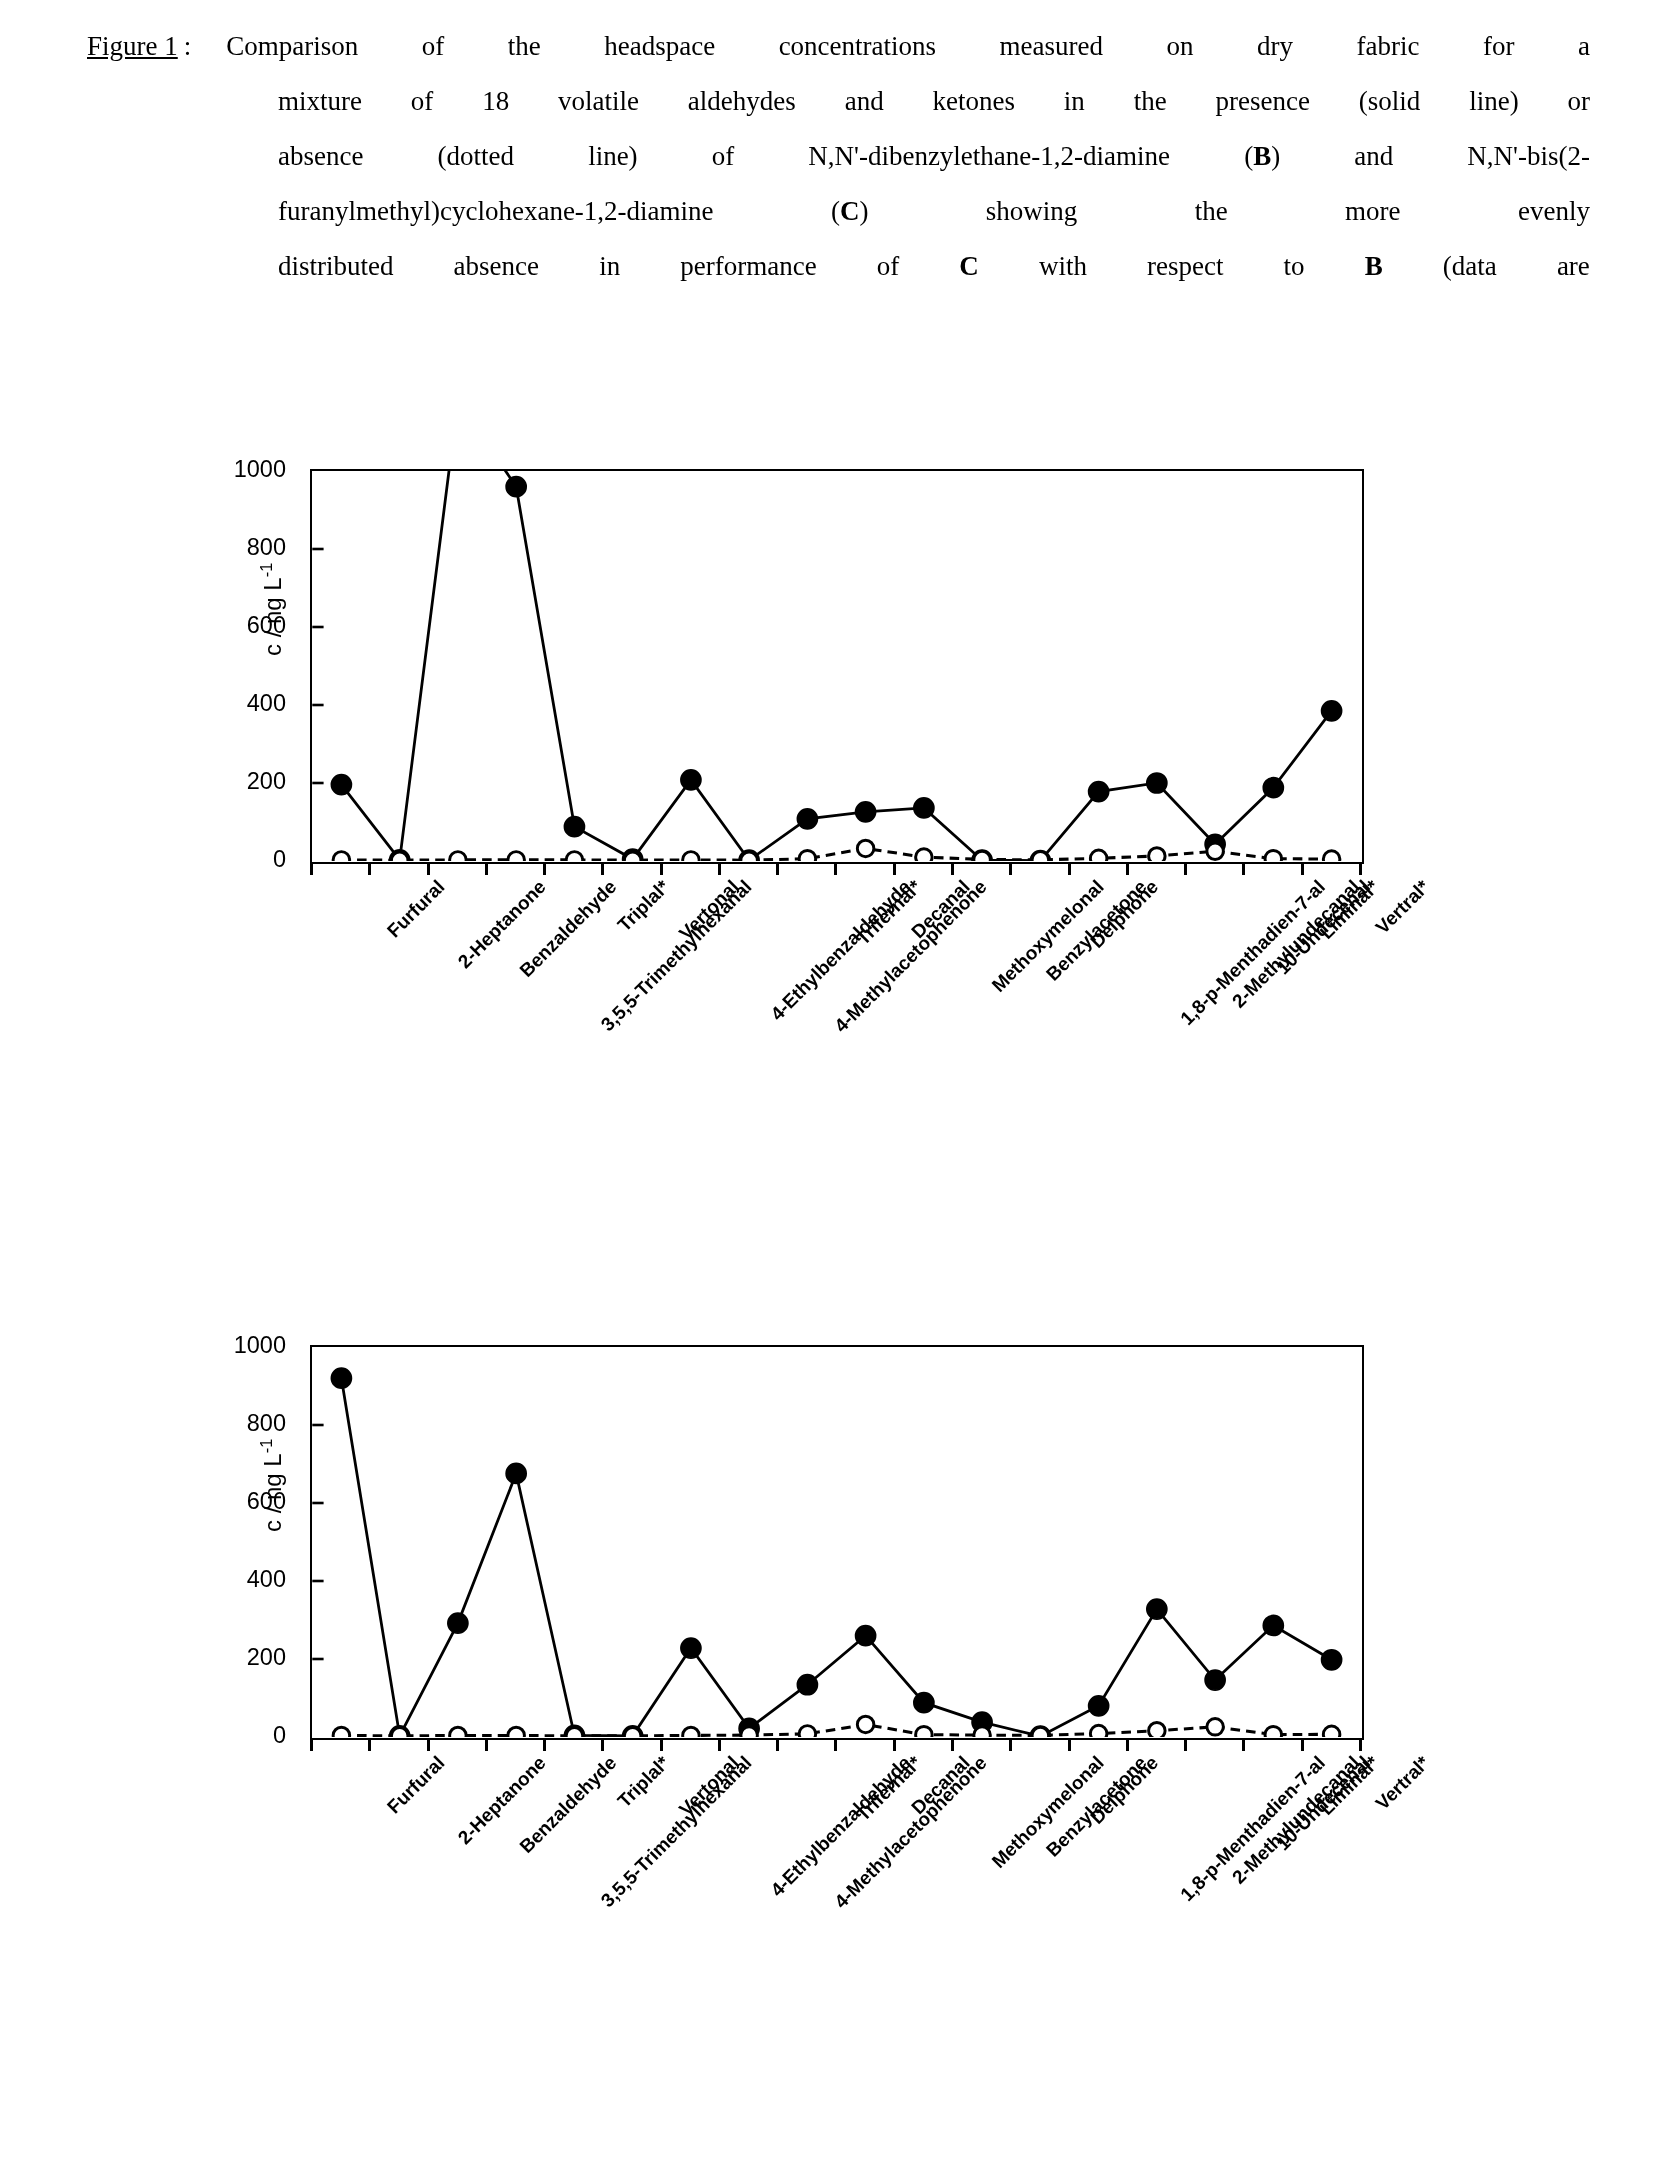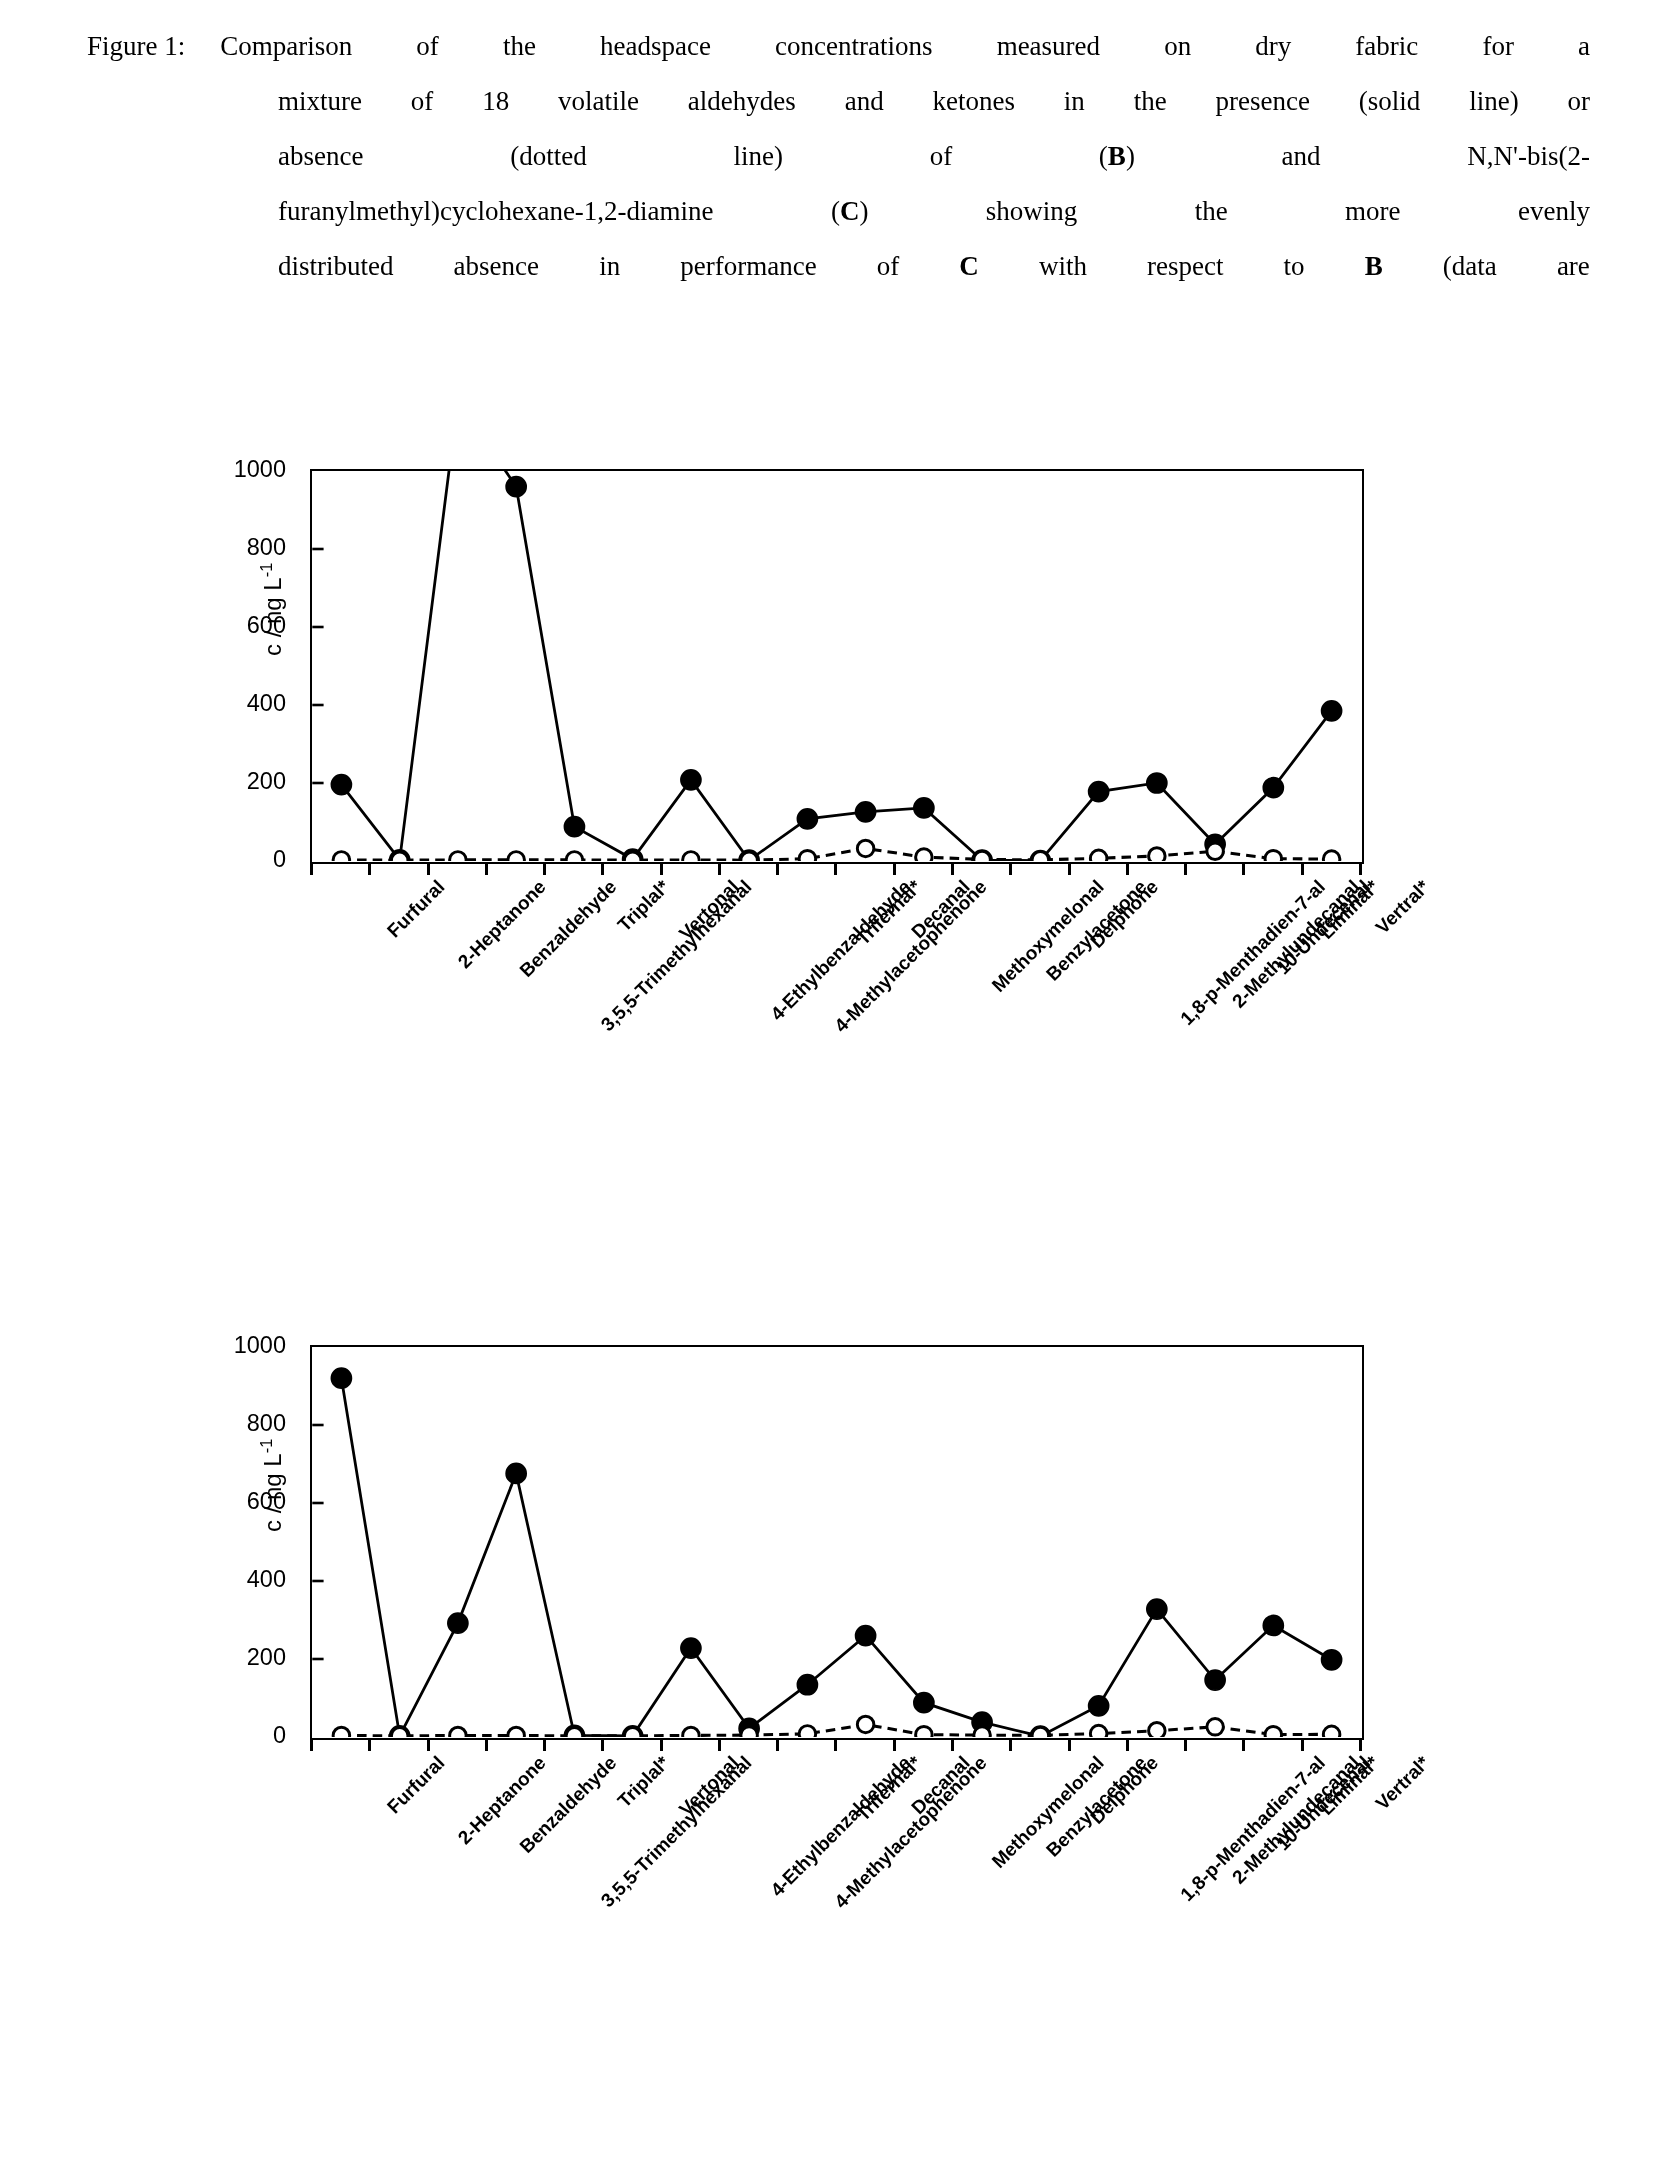--- a/index.html
+++ b/index.html
@@ -1,21 +1,21 @@
 <!DOCTYPE html>
 <html style="font-size:14px"><head>
 <meta charset="utf-8">
 <style>
   html,body{margin:0;padding:0;background:#ffffff;}
   body{width:1675px;height:2174px;position:relative;font-family:"Liberation Sans",sans-serif;color:#000;}
 
   
   .caption{position:absolute;left:87px;top:19px;width:1503px;font-family:"Liberation Serif",serif;font-size:27px;line-height:55px;}
   .cap-line{display:flex;white-space:nowrap;}
-  .cap-label{}
+  .cap-label{text-decoration:underline;margin-right:6px;}
   .cap-colon{margin-right:35px;}
   .cap-body{display:flex;justify-content:space-between;flex:1;}
   .cap-body.nojust{justify-content:flex-start;}
   .cap-body span{white-space:pre;}
   .cap-indent{padding-left:191px;}
   b{font-weight:bold;}
 
   
   .chart-block{position:absolute;left:0;width:1675px;}
   #chartB{top:469px;}
@@ -79,20 +79,21 @@
         <span>line)</span>
         <span>or</span>
     </span>
   </div>
   <div class="cap-line cap-indent">
     <span class="cap-body">
       <span>absence</span>
         <span>(dotted</span>
         <span>line)</span>
         <span>of</span>
+        <span>N,N'-dibenzylethane-1,2-diamine</span>
         <span>(<b>B</b>)</span>
         <span>and</span>
         <span>N,N'-bis(2-</span>
     </span>
   </div>
   <div class="cap-line cap-indent">
     <span class="cap-body">
       <span>furanylmethyl)cyclohexane-1,2-diamine</span>
         <span>(<b>C</b>)</span>
         <span>showing</span>

